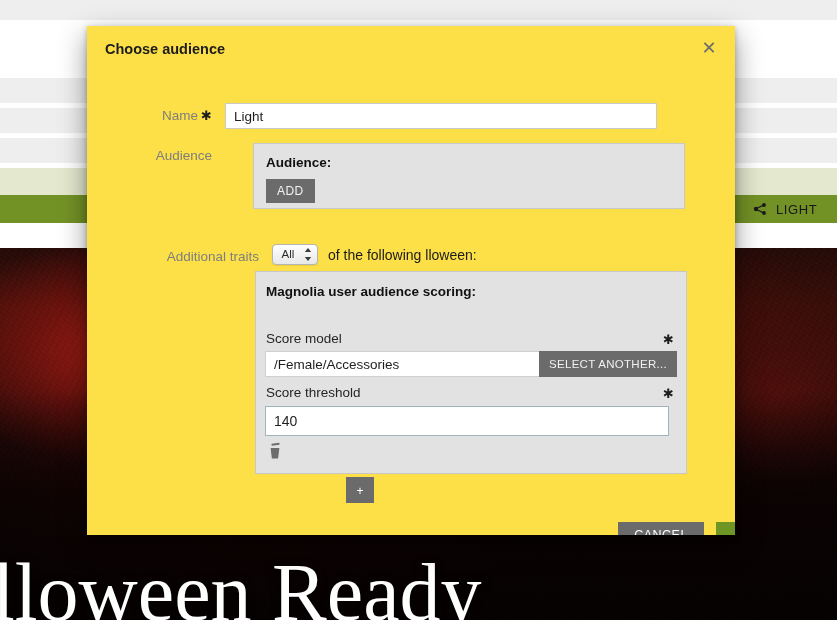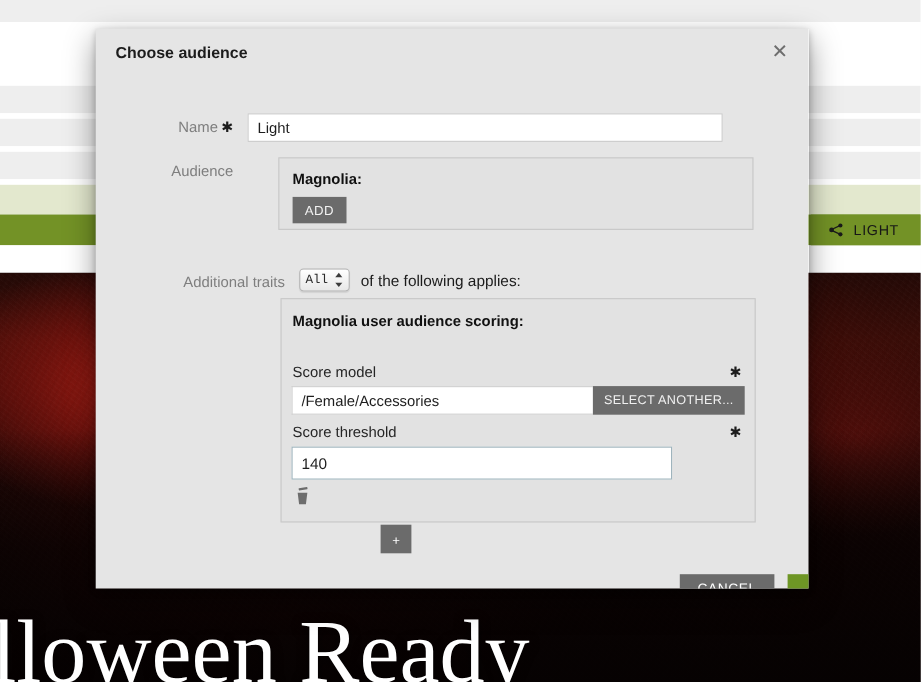--- a/index.html
+++ b/index.html
@@ -93,21 +93,21 @@
     position: absolute;
     left: 87px;
     top: 26px;
     width: 648px;
     height: 509px;
     box-shadow: 0 10px 26px rgba(0,0,0,.42), 0 2px 6px rgba(0,0,0,.25);
   }
   .modal {
     position: absolute;
     inset: 0;
-    background: #e5e5e5;
+    background: #fde047;
     overflow: hidden;
   }
   .modal-header {
     position: relative;
     height: 46px;
   }
   .modal-title {
     position: absolute;
     left: 18px;
     top: 15px;
@@ -203,21 +203,20 @@
   .select-wrap {
     position: relative;
     display: inline-block;
     width: 46px;
     height: 21px;
     border: 1px solid #b4b4b4;
     border-radius: 4px;
     background: linear-gradient(180deg, #ffffff 0%, #f2f2f2 55%, #e8e8e8 100%);
     box-shadow: 0 1px 1px rgba(0,0,0,.08);
     box-sizing: border-box;
-    font-family: Liberation Mono, monospace;
   }
   .select-value {
     position: absolute;
     left: 0; right: 14px;
     top: 0;
     height: 19px;
     line-height: 19px;
     text-align: center;
     font-size: 11.5px;
     color: #2a2a2a;
@@ -278,21 +277,21 @@
     letter-spacing: .3px;
     padding: 0 10px;
     height: 26px;
     cursor: pointer;
     white-space: nowrap;
     font-family: "Liberation Sans", sans-serif;
   }
   .threshold-input {
     display: block;
     box-sizing: border-box;
-    width: 346px;
+    width: 404px;
     height: 30px;
     margin: 6px 9px 0 9px;
     background: #ffffff;
     border: 1px solid #9fb4bd;
     padding: 0 8px;
     font-size: 14px;
     color: #1e1e1e;
     font-family: "Liberation Sans", sans-serif;
     outline: none;
   }
@@ -379,37 +378,37 @@
         <div class="field-row" style="left:0;top:31px;">
           <div class="field-label">
             <span>Name</span><span class="req">✱</span>
           </div>
           <input class="text-input name" type="text" value="Light" style="">
         </div>
 
         <div class="field-row" style="left:0;top:71px;gap:28px;">
           <div class="field-label">Audience</div>
           <div class="panel audience">
-            <div class="segments-label">Magnolia:</div>
+            <div class="segments-label">Audience:</div>
             <button class="btn-gray add-btn">ADD</button>
           </div>
         </div>
 
         <div class="field-row" style="left:0;top:172px;padding-left:47px;">
           <div class="field-label">Additional traits</div>
           <div class="select-wrap">
             <div class="select-value">All</div>
             <div class="select-arrows">
               <svg width="8" height="15" viewBox="0 0 8 15">
                 <polygon points="4,1 7.2,5 0.8,5" fill="#3c3c3c"></polygon>
                 <polygon points="4,14 7.2,10 0.8,10" fill="#3c3c3c"></polygon>
               </svg>
             </div>
           </div>
-          <div class="traits-text">of the following applies:</div>
+          <div class="traits-text">of the following lloween:</div>
         </div>
 
         <div class="panel scoring" style="position:absolute;left:168px;top:199px;">
           <div class="scoring-title">Magnolia user audience scoring:</div>
 
           <div class="sub-label" style="margin-top:32px;">
             <span>Score model</span>
             <span class="req-right">✱</span>
           </div>
 

